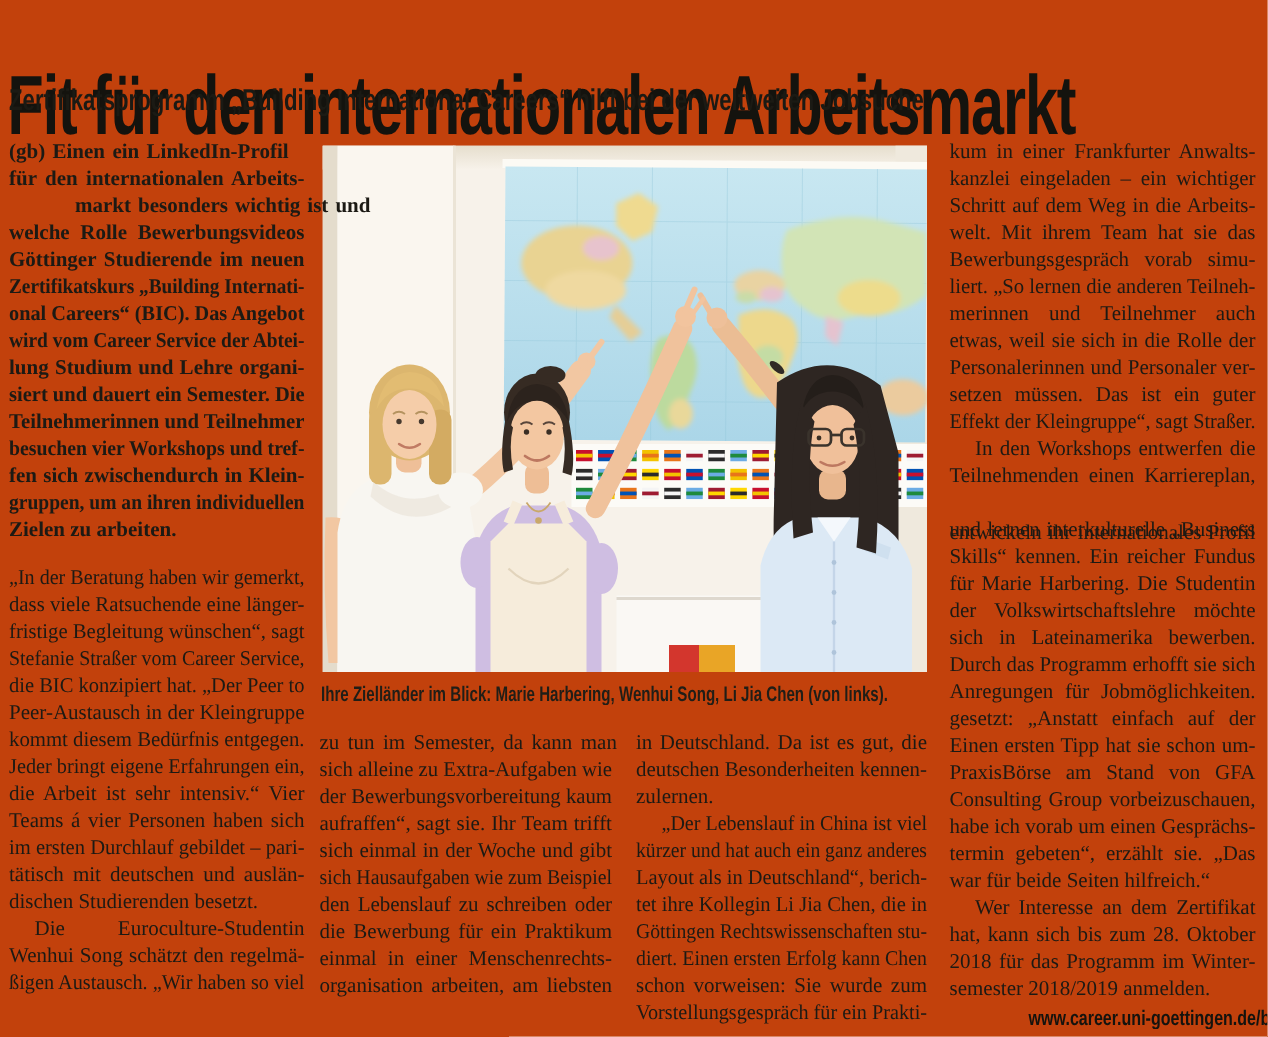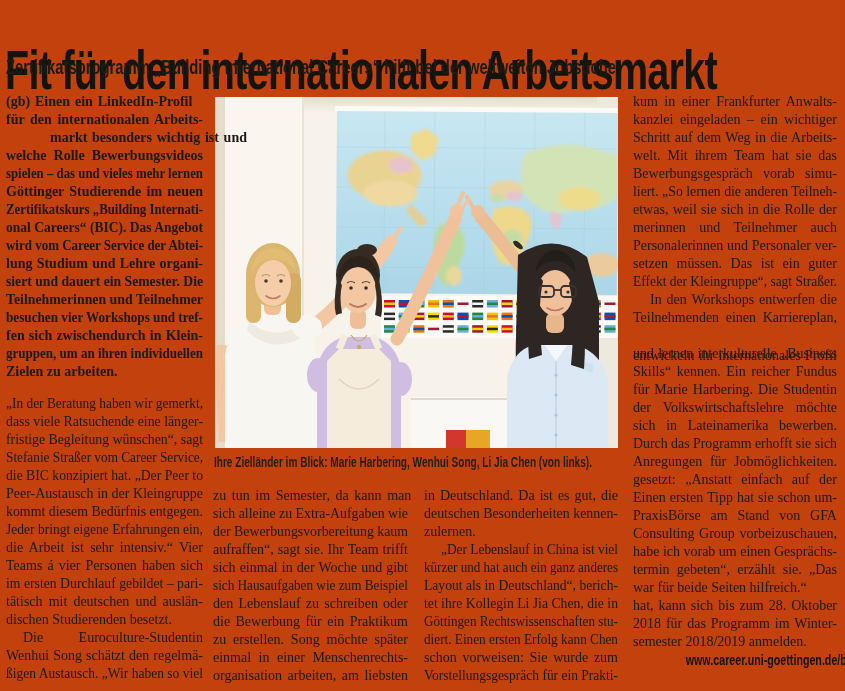--- a/index.html
+++ b/index.html
@@ -298,21 +298,20 @@
   </div>
 
   <div class="caption"><span class="fit fit-left" style="transform: scaleX(0.7191);">Ihre Zielländer im Blick: Marie Harbering, Wenhui Song, Li Jia Chen (von links).</span></div>
 
   <div class="col" id="col1">
       <div class="blk bold">
         <div class="bline"><span style="word-spacing: 1.4px;">(gb) Einen ein LinkedIn-Profil</span></div>
         <div class="bline"><span style="word-spacing: 2.1px;">für den internationalen Arbeits-</span></div>
         <div class="bline"><span style="word-spacing: 1.21px; margin-left: 44px;">markt besonders wichtig ist und</span></div>
         <div class="bline"><span style="word-spacing: 3.62px;">welche Rolle Bewerbungsvideos</span></div>
-        <div class="bline"><span style="transform: scaleX(0.9154);">spielen – das und vieles mehr lernen</span></div>
         <div class="bline"><span style="word-spacing: 1.67px;">Göttinger Studierende im neuen</span></div>
         <div class="bline"><span style="transform: scaleX(0.9175);">Zertifikatskurs „Building Internati-</span></div>
         <div class="bline"><span style="transform: scaleX(0.9661);">onal Careers“ (BIC). Das Angebot</span></div>
         <div class="bline"><span style="transform: scaleX(0.9263);">wird vom Career Service der Abtei-</span></div>
         <div class="bline"><span style="word-spacing: 0.69px;">lung Studium und Lehre organi-</span></div>
         <div class="bline"><span style="transform: scaleX(0.9768);">siert und dauert ein Semester. Die</span></div>
         <div class="bline"><span style="transform: scaleX(0.9879);">Teilnehmerinnen und Teilnehmer</span></div>
         <div class="bline"><span style="transform: scaleX(0.9414);">besuchen vier Workshops und tref-</span></div>
         <div class="bline"><span style="word-spacing: 0.7px;">fen sich zwischendurch in Klein-</span></div>
         <div class="bline"><span style="transform: scaleX(0.9303);">gruppen, um an ihren individuellen</span></div>
@@ -342,21 +341,20 @@
   <div class="col" id="col2">
       <div class="blk">
         <div class="bline"><span style="word-spacing: 2.1px;">zu tun im Semester, da kann man</span></div>
         <div class="bline"><span style="transform: scaleX(0.9874);">sich alleine zu Extra-Aufgaben wie</span></div>
         <div class="bline"><span style="transform: scaleX(0.9873);">der Bewerbungsvorbereitung kaum</span></div>
         <div class="bline"><span style="word-spacing: 0.55px;">aufraffen“, sagt sie. Ihr Team trifft</span></div>
         <div class="bline"><span style="word-spacing: 0.59px;">sich einmal in der Woche und gibt</span></div>
         <div class="bline"><span style="transform: scaleX(0.9428);">sich Hausaufgaben wie zum Beispiel</span></div>
         <div class="bline"><span style="word-spacing: 1.71px;">den Lebenslauf zu schreiben oder</span></div>
         <div class="bline"><span style="word-spacing: 1.9px;">die Bewerbung für ein Praktikum</span></div>
-        <div class="bline"><span style="word-spacing: 3.36px;">zu erstellen. Song möchte später</span></div>
         <div class="bline"><span style="word-spacing: 3.97px;">einmal in einer Menschenrechts-</span></div>
         <div class="bline"><span style="word-spacing: 2.1px;">organisation arbeiten, am liebsten</span></div>
       </div>
     </div>
   <div class="col" id="col3">
       <div class="blk">
         <div class="bline"><span style="word-spacing: 1.49px;">in Deutschland. Da ist es gut, die</span></div>
         <div class="bline"><span style="transform: scaleX(0.9941);">deutschen Besonderheiten kennen-</span></div>
         <div class="bline pend"><span>zulernen.</span></div>
       </div>
@@ -372,22 +370,22 @@
       </div>
     </div>
   <div class="col" id="col4">
       <div class="blk">
         <div class="bline"><span style="word-spacing: 2.98px;">kum in einer Frankfurter Anwalts-</span></div>
         <div class="bline"><span style="word-spacing: 2.99px; text-align: center;">kanzlei eingeladen – ein wichtiger</span></div>
         <div class="bline"><span style="word-spacing: 0.92px;">Schritt auf dem Weg in die Arbeits-</span></div>
         <div class="bline"><span style="word-spacing: 3.42px;">welt. Mit ihrem Team hat sie das</span></div>
         <div class="bline"><span style="word-spacing: 6.74px;">Bewerbungsgespräch vorab simu-</span></div>
         <div class="bline"><span style="transform: scaleX(0.9849);">liert. „So lernen die anderen Teilneh-</span></div>
+        <div class="bline"><span style="word-spacing: 9.97px;">merinnen und Teilnehmer auch</span></div>
         <div class="bline"><span style="word-spacing: 0.81px;">etwas, weil sie sich in die Rolle der</span></div>
-        <div class="bline"><span style="word-spacing: 9.97px;">merinnen und Teilnehmer auch</span></div>
         <div class="bline"><span style="word-spacing: 0.32px;">Personalerinnen und Personaler ver-</span></div>
         <div class="bline"><span style="word-spacing: 5.03px;">setzen müssen. Das ist ein guter</span></div>
         <div class="bline pend"><span style="transform: scaleX(0.9622);">Effekt der Kleingruppe“, sagt Straßer.</span></div>
       </div>
       <div class="blk">
         <div class="bline indent"><span style="word-spacing: 1.41px;">In den Workshops entwerfen die</span></div>
         <div class="bline"><span style="word-spacing: 3.17px;">Teilnehmenden einen Karriereplan,</span></div>
         <div class="bline"><span style="word-spacing: 0.74px; margin-top: 20px;">entwickeln ihr internationales Profil</span></div>
         <div class="bline"><span style="word-spacing: 0.73px;">und lernen interkulturelle „Business</span></div>
         <div class="bline"><span style="word-spacing: 2.11px;">Skills“ kennen. Ein reicher Fundus</span></div>
@@ -398,20 +396,21 @@
         <div class="bline"><span style="word-spacing: 4.22px;">Anregungen für Jobmöglichkeiten.</span></div>
         <div class="bline"><span style="word-spacing: 5.91px;">gesetzt: „Anstatt einfach auf der</span></div>
         <div class="bline"><span style="word-spacing: 0.56px;">Einen ersten Tipp hat sie schon um-</span></div>
         <div class="bline"><span style="word-spacing: 6.34px;">PraxisBörse am Stand von GFA</span></div>
         <div class="bline"><span style="word-spacing: 1.1px;">Consulting Group vorbeizuschauen,</span></div>
         <div class="bline"><span style="word-spacing: -0.02px;">habe ich vorab um einen Gesprächs-</span></div>
         <div class="bline"><span style="word-spacing: 3.77px;">termin gebeten“, erzählt sie. „Das</span></div>
         <div class="bline pend"><span>war für beide Seiten hilfreich.“</span></div>
       </div>
       <div class="blk">
+        <div class="bline indent"><span style="word-spacing: 2.52px;">Wer Interesse an dem Zertifikat</span></div>
         <div class="bline"><span style="word-spacing: 1.47px;">hat, kann sich bis zum 28. Oktober</span></div>
         <div class="bline"><span style="word-spacing: 1.44px;">2018 für das Programm im Winter-</span></div>
         <div class="bline pend"><span>semester 2018/2019 anmelden.</span></div>
       </div>
       <div class="url-line"><span class="fit fit-right" style="transform: scaleX(0.7632);">www.career.uni-goettingen.de/bic</span></div>
     </div>
 
 </div>
 
 </body></html>

